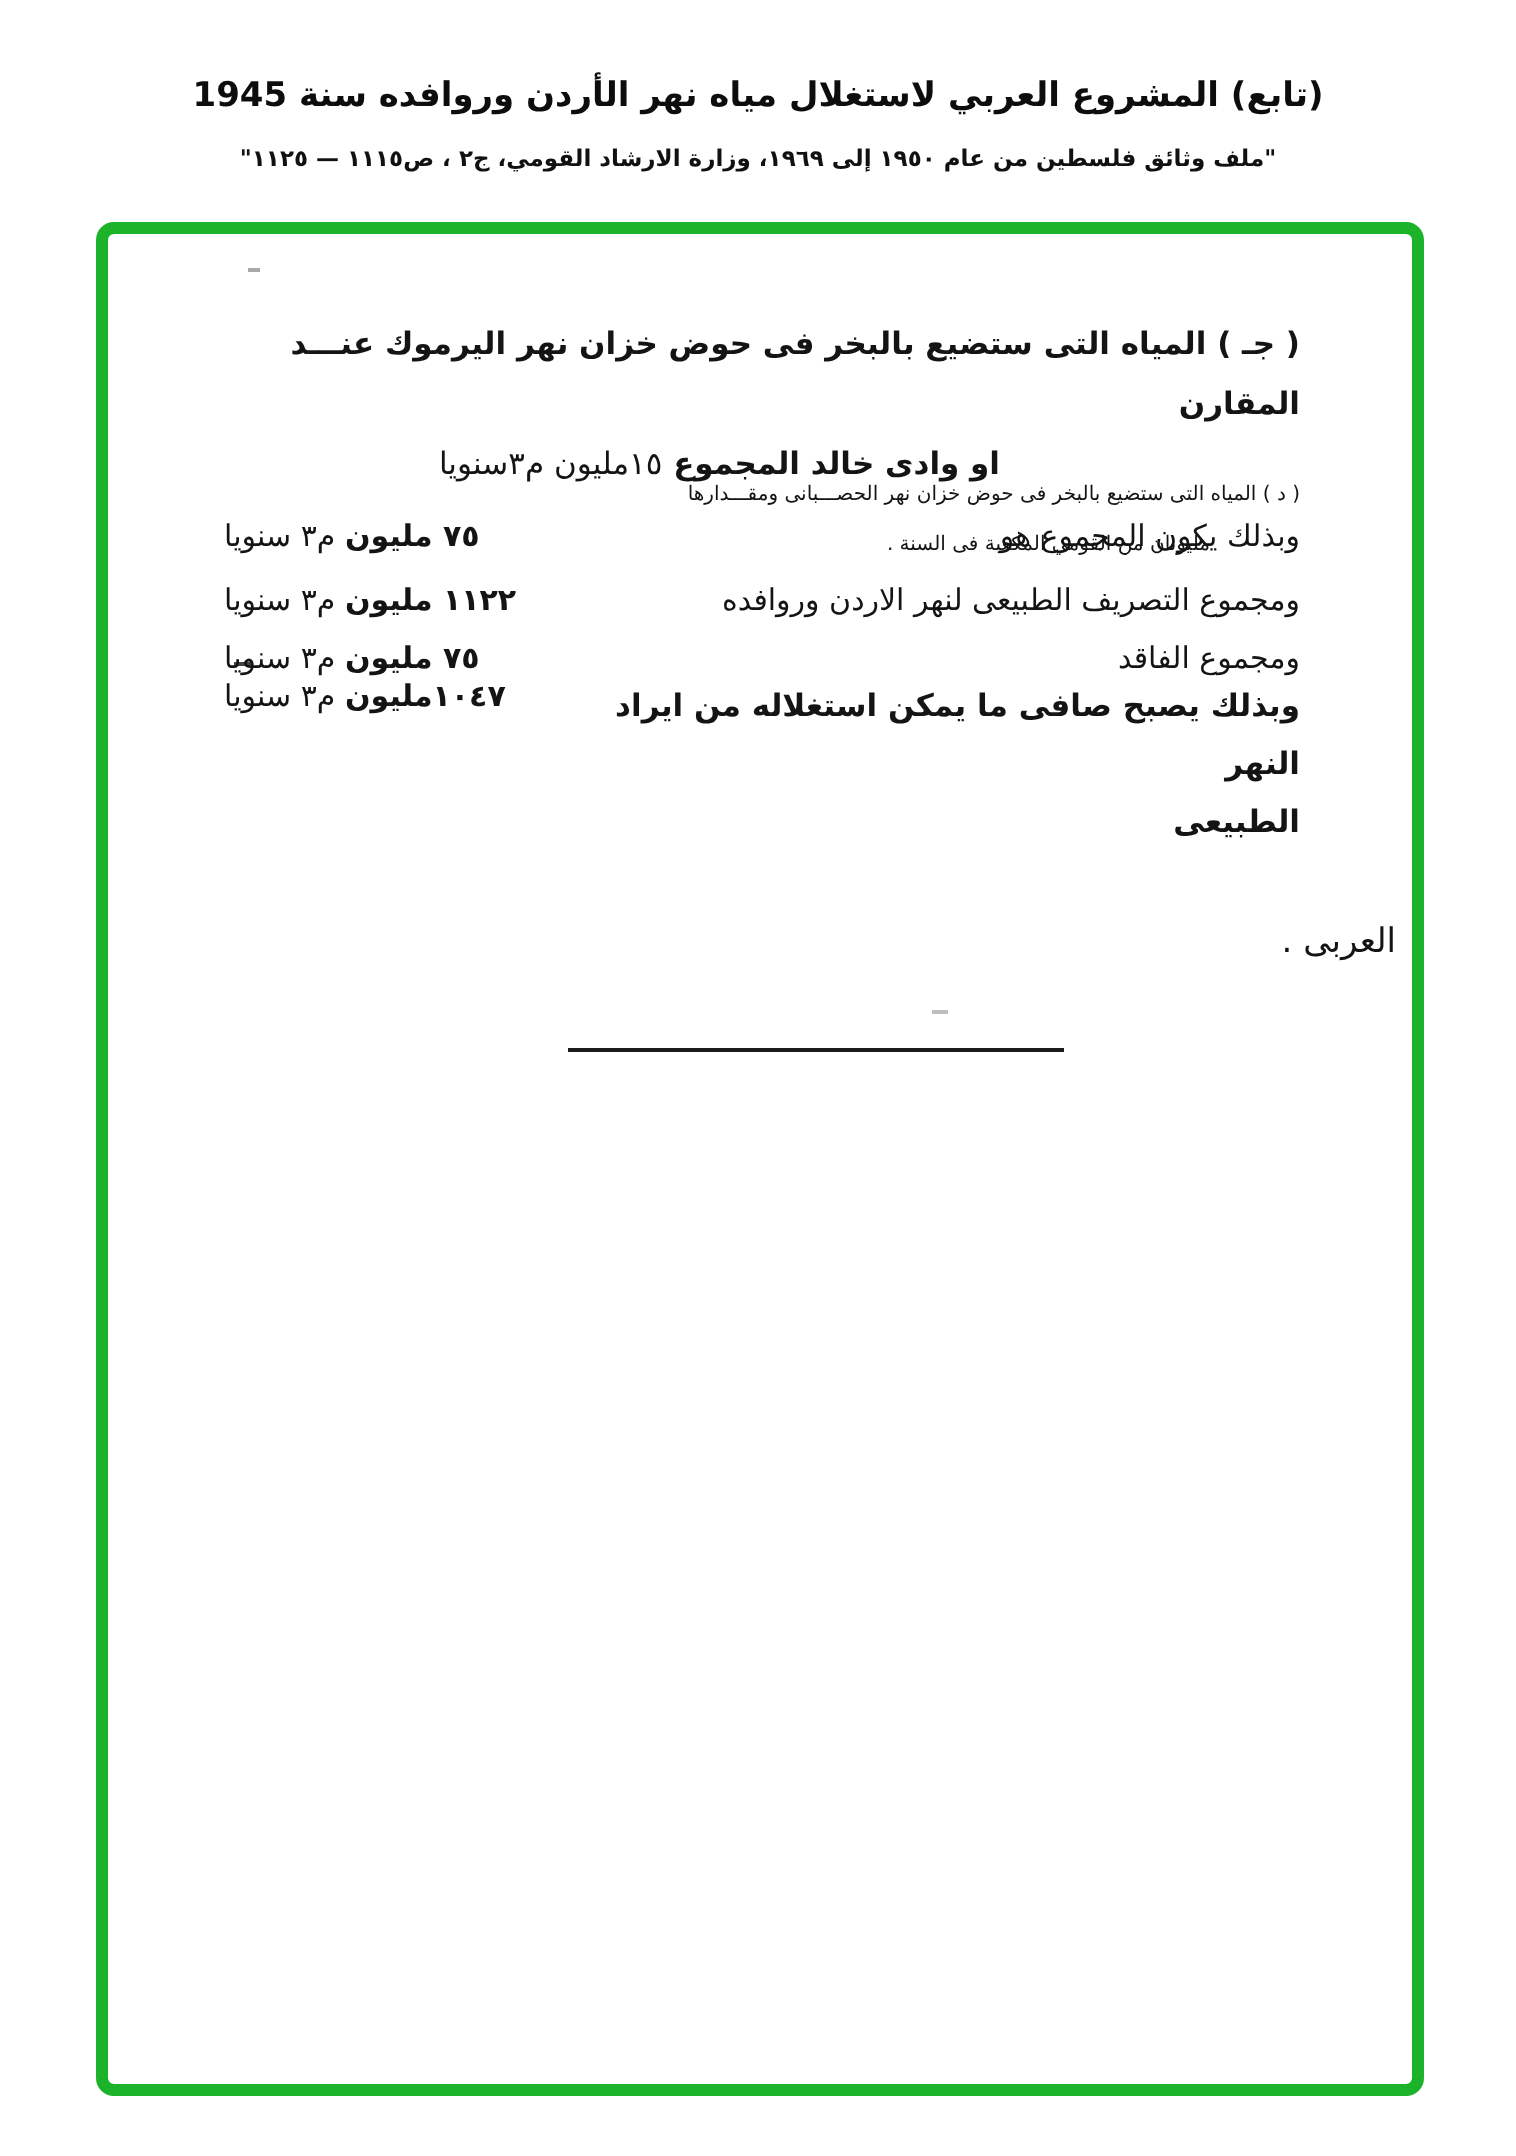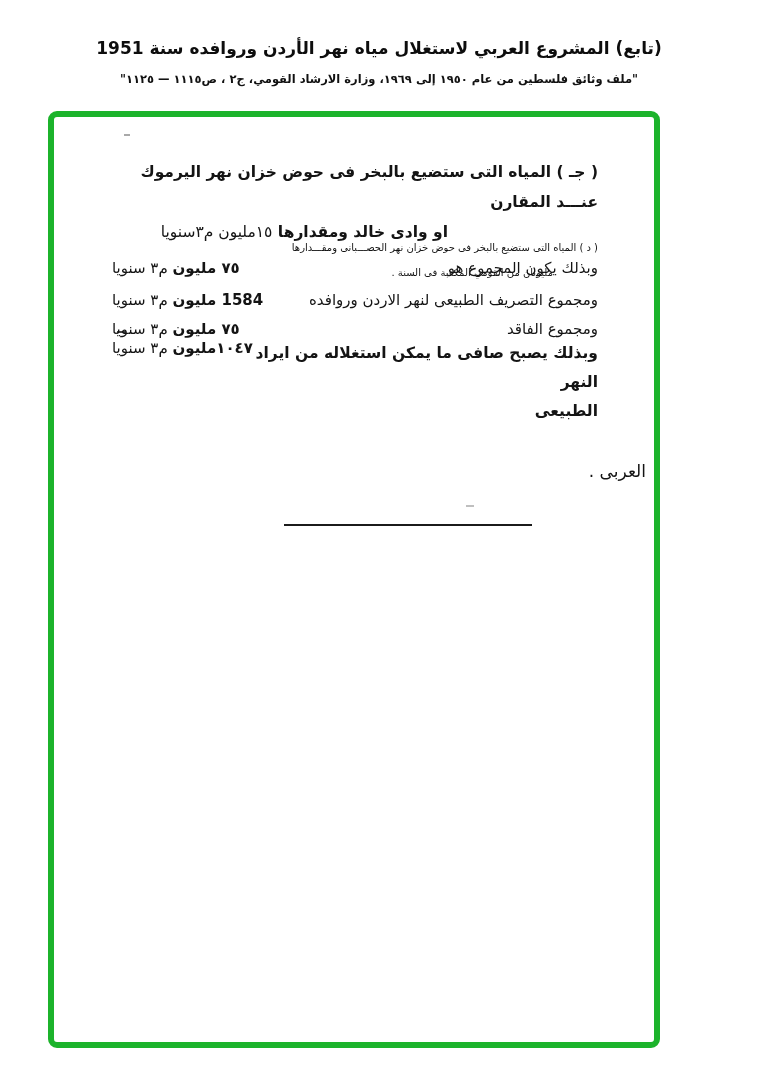--- a/index.html
+++ b/index.html
@@ -9,21 +9,21 @@
   }
   .header-title{
     position:absolute;top:38px;left:0;right:0;text-align:center;
     font-weight:700;font-size:17px;letter-spacing:0.2px;color:#0d0d0d;
   }
   .header-source{
     position:absolute;top:72px;left:0;right:0;text-align:center;
     font-weight:700;font-size:11.5px;color:#111;
   }
   .doc-frame{
-    position:absolute;left:48px;top:111px;width:612px;height:937px;
+    position:absolute;left:48px;top:111px;width:664px;height:937px;
     box-sizing:border-box;border:6px solid #1cb32b;border-radius:9px;background:#fff;
   }
   .blk{position:absolute;right:56px;left:58px;}
   .p-j{top:40px;font-weight:700;font-size:15.5px;line-height:30px;}
   .p-j .cont{padding-right:150px;font-weight:700;}
   .p-j .cont .val{font-weight:400;}
   .p-d{top:118px;font-weight:400;font-size:10px;line-height:25px;}
   .p-d .cont{padding-right:45px;}
   .total-row{display:flex;justify-content:space-between;align-items:baseline;font-size:15px;}
   .row1{top:142px;}
@@ -42,47 +42,47 @@
   .a1{top:17px;left:70px;width:6px;height:2px;background:#a9a9a9;}
   .a2{top:214px;left:63px;width:9px;height:2px;background:#444;}
   .a3{top:388px;left:412px;width:8px;height:2px;background:#bfbfbf;}
   .value{white-space:nowrap;}
 </style>
 </head>
 <body>
 
 <div class="page">
 
-  <div class="header-title">(تابع) المشروع العربي لاستغلال مياه نهر الأردن وروافده سنة 1951</div>
+  <div class="header-title">(تابع) المشروع العربي لاستغلال مياه نهر الأردن وروافده سنة 1945</div>
   <div class="header-source">"ملف وثائق فلسطين من عام ١٩٥٠ إلى ١٩٦٩، وزارة الارشاد القومي، ج٢ ، ص١١١٥ — ١١٢٥"</div>
 
   <div class="doc-frame">
 
     <div class="artifact a1"></div>
     <div class="artifact a2"></div>
     <div class="artifact a3"></div>
 
     <div class="blk p-j">
       <div>( جـ ) المياه التى ستضيع بالبخر فى حوض خزان نهر اليرموك عنـــد المقارن</div>
-      <div class="cont"><span>او وادى خالد ومقدارها </span><span class="val">١٥مليون م٣سنويا</span></div>
+      <div class="cont"><span>او وادى خالد المجموع </span><span class="val">١٥مليون م٣سنويا</span></div>
     </div>
 
     <div class="blk p-d">
       <div>( د ) المياه التى ستضيع بالبخر فى حوض خزان نهر الحصـــبانى ومقـــدارها</div>
       <div class="cont">مليونان من القومي المكعبة فى السنة .</div>
     </div>
 
     <div class="blk total-row row1">
       <span class="lbl">وبذلك يكون المجموع هو</span>
       <span class="value"><span class="val-b">٧٥ مليون</span><span class="val-u"> م٣ سنويا</span></span>
     </div>
 
     <div class="blk total-row row2">
       <span class="lbl">ومجموع التصريف الطبيعى لنهر الاردن وروافده</span>
-      <span class="value"><span class="val-b">1584 مليون</span><span class="val-u"> م٣ سنويا</span></span>
+      <span class="value"><span class="val-b">١١٢٢ مليون</span><span class="val-u"> م٣ سنويا</span></span>
     </div>
 
     <div class="blk total-row row3">
       <span class="lbl">ومجموع الفاقد</span>
       <span class="value"><span class="val-b">٧٥ مليون</span><span class="val-u"> م٣ سنويا</span></span>
     </div>
 
     <div class="blk net-row">
       <span class="lbl">
         <span>وبذلك يصبح صافى ما يمكن استغلاله من ايراد النهر</span><br>

